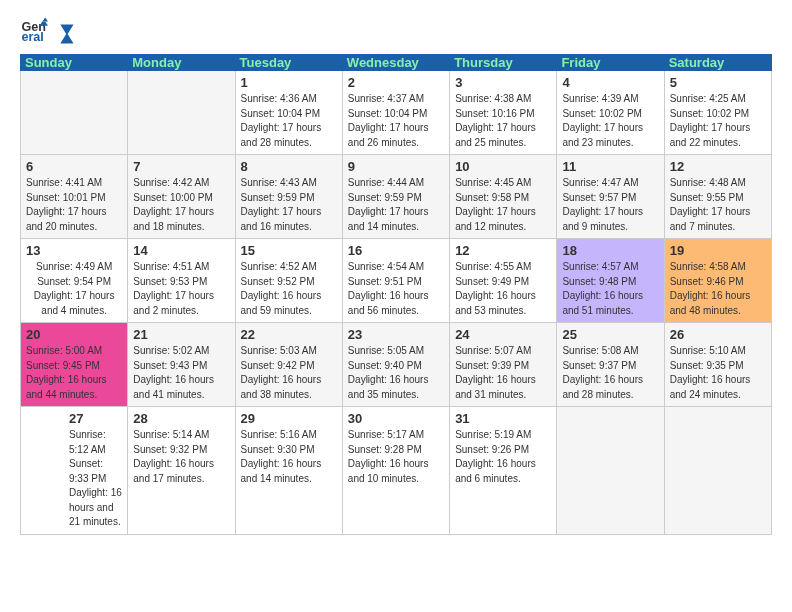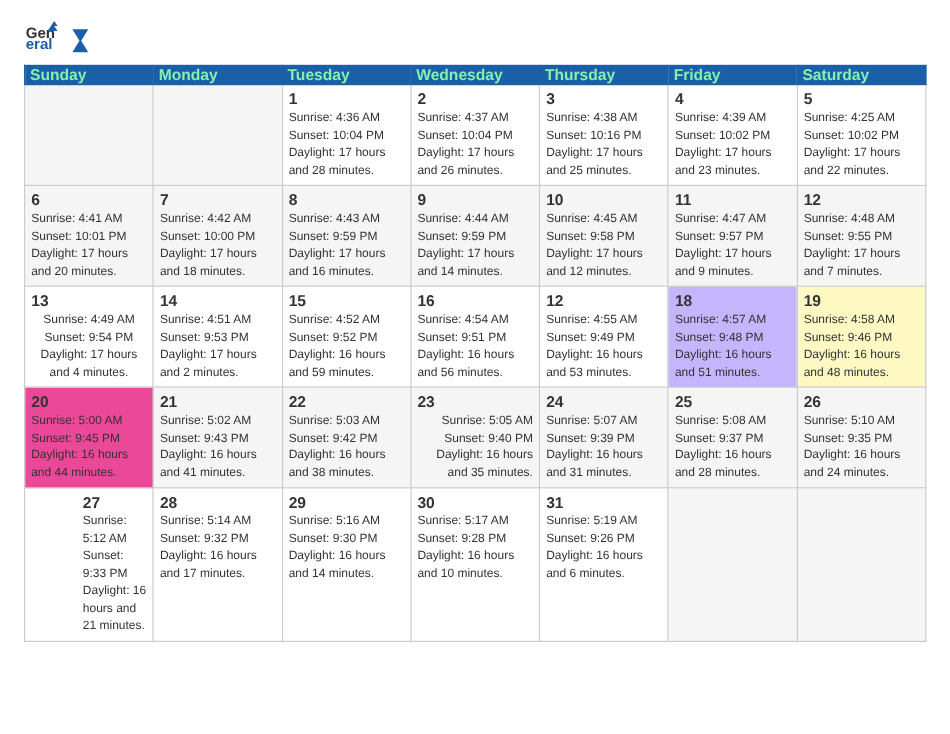--- a/index.html
+++ b/index.html
@@ -241,21 +241,21 @@
           <div class="day-info" style="white-space: pre-line;">Sunrise: 4:55 AM
 Sunset: 9:49 PM
 Daylight: 16 hours and 53 minutes.</div>
         </td>
         <td style="background-color: #c4b5fd;">
           <span class="day-number">18</span>
           <div class="day-info" style="white-space: pre-line;">Sunrise: 4:57 AM
 Sunset: 9:48 PM
 Daylight: 16 hours and 51 minutes.</div>
         </td>
-        <td style="background-color: #fef9c3; margin-left: 37px;">
+        <td style="background-color: #fdba74; margin-left: 37px;">
           <span class="day-number">19</span>
           <div class="day-info" style="white-space: pre-line;">Sunrise: 4:58 AM
 Sunset: 9:46 PM
 Daylight: 16 hours and 48 minutes.</div>
         </td>
       </tr>
       <tr>
         <td style="background-color: #ec4899;">
           <span class="day-number">20</span>
           <div class="day-info" style="white-space: pre-line;">Sunrise: 5:00 AM
@@ -269,21 +269,21 @@
 Daylight: 16 hours and 41 minutes.</div>
         </td>
         <td style="background-color: rgb(245, 245, 245);">
           <span class="day-number">22</span>
           <div class="day-info" style="white-space: pre-line;">Sunrise: 5:03 AM
 Sunset: 9:42 PM
 Daylight: 16 hours and 38 minutes.</div>
         </td>
         <td style="background-color: rgb(245, 245, 245);">
           <span class="day-number">23</span>
-          <div class="day-info" style="white-space: pre-line; text-align: right;">Sunrise: 5:05 AM
+          <div class="day-info" style="white-space: pre-line;">Sunrise: 5:05 AM
 Sunset: 9:40 PM
 Daylight: 16 hours and 35 minutes.</div>
         </td>
         <td style="background-color: rgb(245, 245, 245);">
           <span class="day-number">24</span>
           <div class="day-info" style="white-space: pre-line;">Sunrise: 5:07 AM
 Sunset: 9:39 PM
 Daylight: 16 hours and 31 minutes.</div>
         </td>
         <td style="background-color: rgb(245, 245, 245);">

